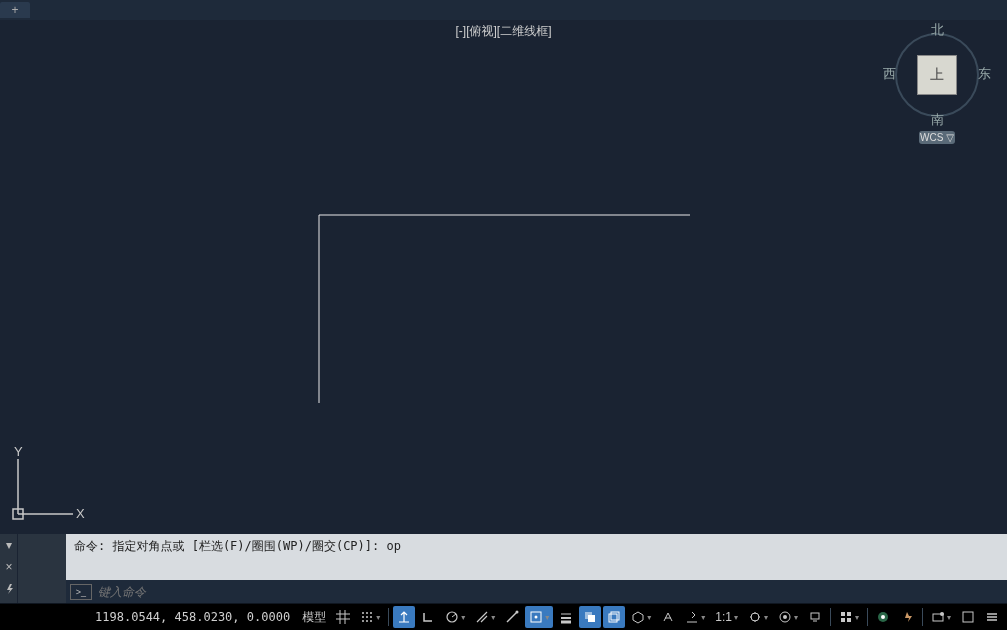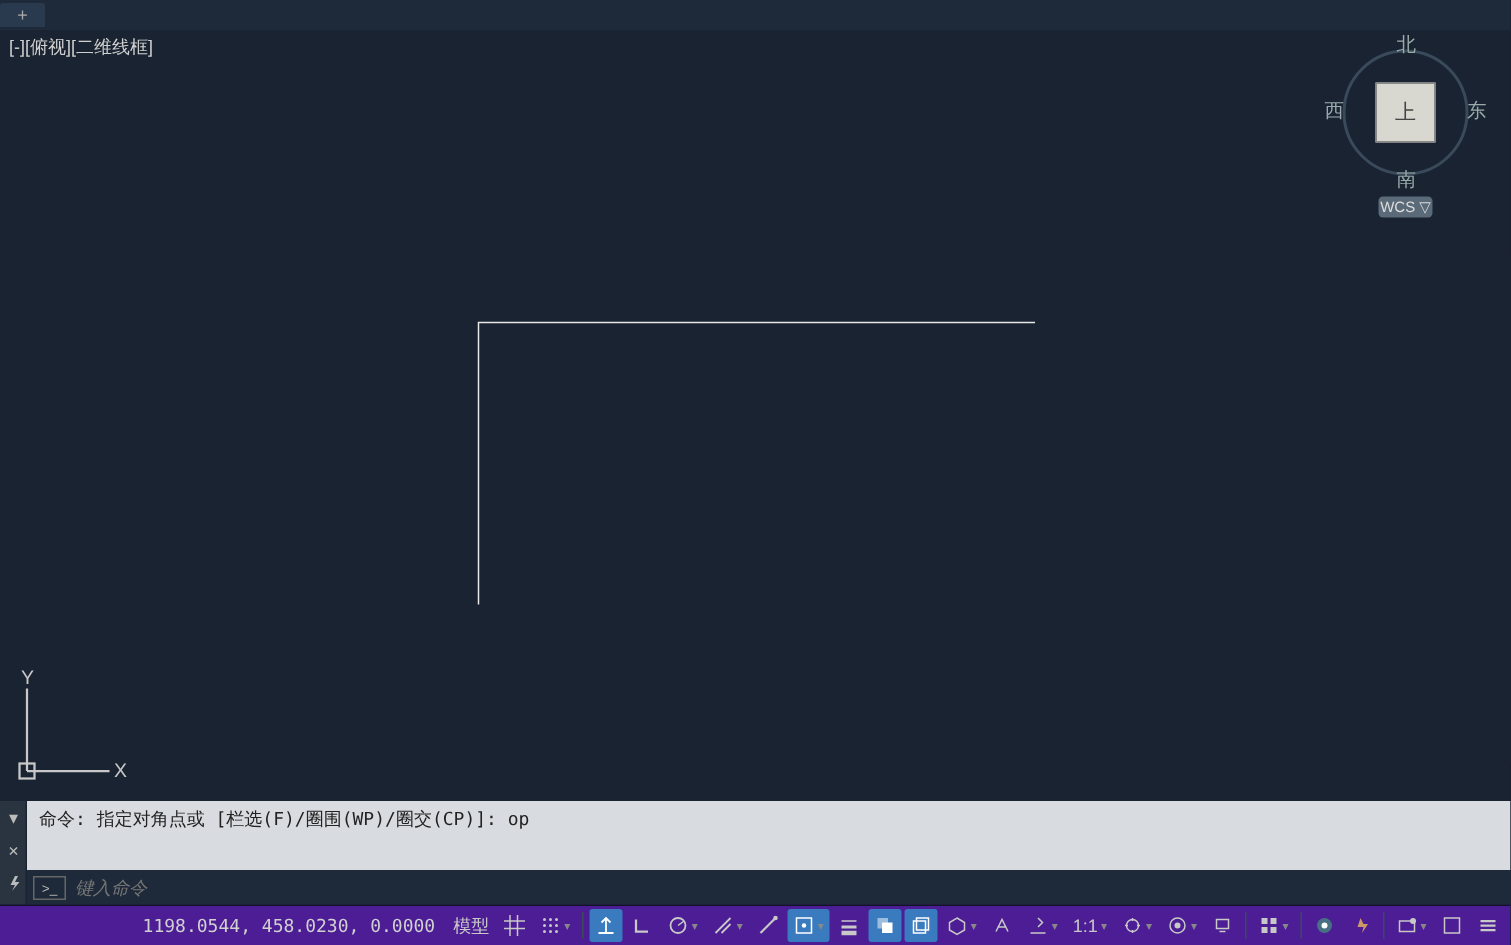--- a/index.html
+++ b/index.html
@@ -27,20 +27,21 @@
   color: #aaa;
   cursor: pointer;
   border-radius: 2px 2px 0 0;
 }
 
 
 .viewport-label {
   padding: 3px 6px;
   color: #d0d0d0;
   font-size: 12px;
+  text-align: center;
 }
 
 
 .canvas {
   position: absolute;
   top: 40px; left: 0; right: 0; bottom: 96px;
   background: #1a2332;
 }
 .drawn-line {
   position: absolute;
@@ -119,21 +120,21 @@
   display: flex; flex-direction: column;
   border-right: 1px solid #1a2332;
 }
 .cmd-side .btn {
   width: 18px; height: 22px;
   display: flex; align-items: center; justify-content: center;
   color: #bbb;
   cursor: pointer;
   font-size: 12px;
 }
-.cmd-body { flex: 1; display: flex; flex-direction: column; }
+.cmd-body { flex: 1; display: flex; flex-direction: column; margin-left: 48px; }
 .cmd-history {
   flex: 1;
   background: #d8dce0;
   color: #222;
   padding: 4px 8px;
   font-family: "SimSun", monospace;
   font-size: 12px;
   line-height: 1.4;
 }
 .cmd-input-row {
@@ -158,21 +159,21 @@
   font-size: 12px;
   font-style: italic;
   outline: none;
 }
 
 
 .status-bar {
   position: absolute;
   bottom: 0; left: 0; right: 0;
   height: 26px;
-  background: #4c1d95;
+  background: #000000;
   display: flex;
   align-items: center;
   padding: 13px 4px;
   gap: 2px;
   border-top: 1px solid #0f1620;
 }
 .status-spacer { flex: 1; }
 .coords {
   color: #d0d0d0;
   font-family: monospace;

